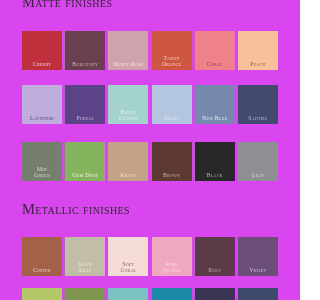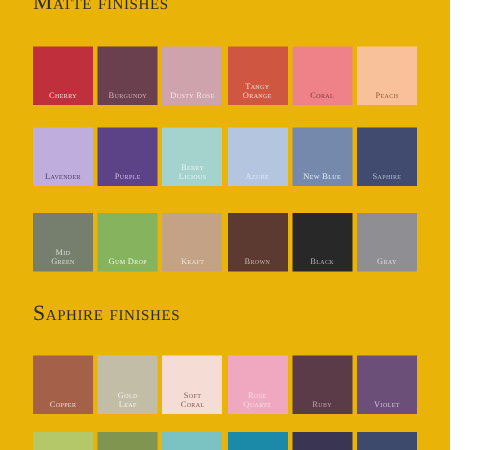--- a/index.html
+++ b/index.html
@@ -11,21 +11,21 @@
     height: 300px;
     background: #ffffff;
     font-family: "Liberation Sans", sans-serif;
     overflow: hidden;
     position: relative;
   }
   .page {
     position: relative;
     width: 300px;
     height: 300px;
-    background: #eab308;
+    background: #d946ef;
     overflow: hidden;
   }
 
   
   .section-heading {
     position: absolute;
     left: 22px;
     font-family: "Liberation Serif", serif;
     font-variant: small-caps;
     font-weight: 400;
@@ -154,21 +154,21 @@
       <span class="swatch-label" style="color: rgb(203, 180, 172);">Brown</span>
     </div>
     <div class="swatch" style="background-color: rgb(40, 40, 40);">
       <span class="swatch-label" style="color: rgb(180, 180, 180);">Black</span>
     </div>
     <div class="swatch" style="background-color: rgb(143, 143, 147);">
       <span class="swatch-label" style="color: rgb(220, 220, 222);">Gray</span>
     </div>
   </div>
 
-  <div class="section-heading" id="heading-metallic">Saphire finishes</div>
+  <div class="section-heading" id="heading-metallic">Metallic finishes</div>
 
   <div class="swatch-grid row-h-39" id="grid-metallic-row1">
     <div class="swatch" style="background-color: rgb(165, 96, 74);">
       <span class="swatch-label" style="color: rgb(238, 217, 207);">Copper</span>
     </div>
     <div class="swatch" style="background-color: rgb(194, 189, 166);">
       <span class="swatch-label" style="color: rgb(242, 240, 232);">Gold
 Leaf</span>
     </div>
     <div class="swatch" style="background-color: rgb(245, 221, 214);">

